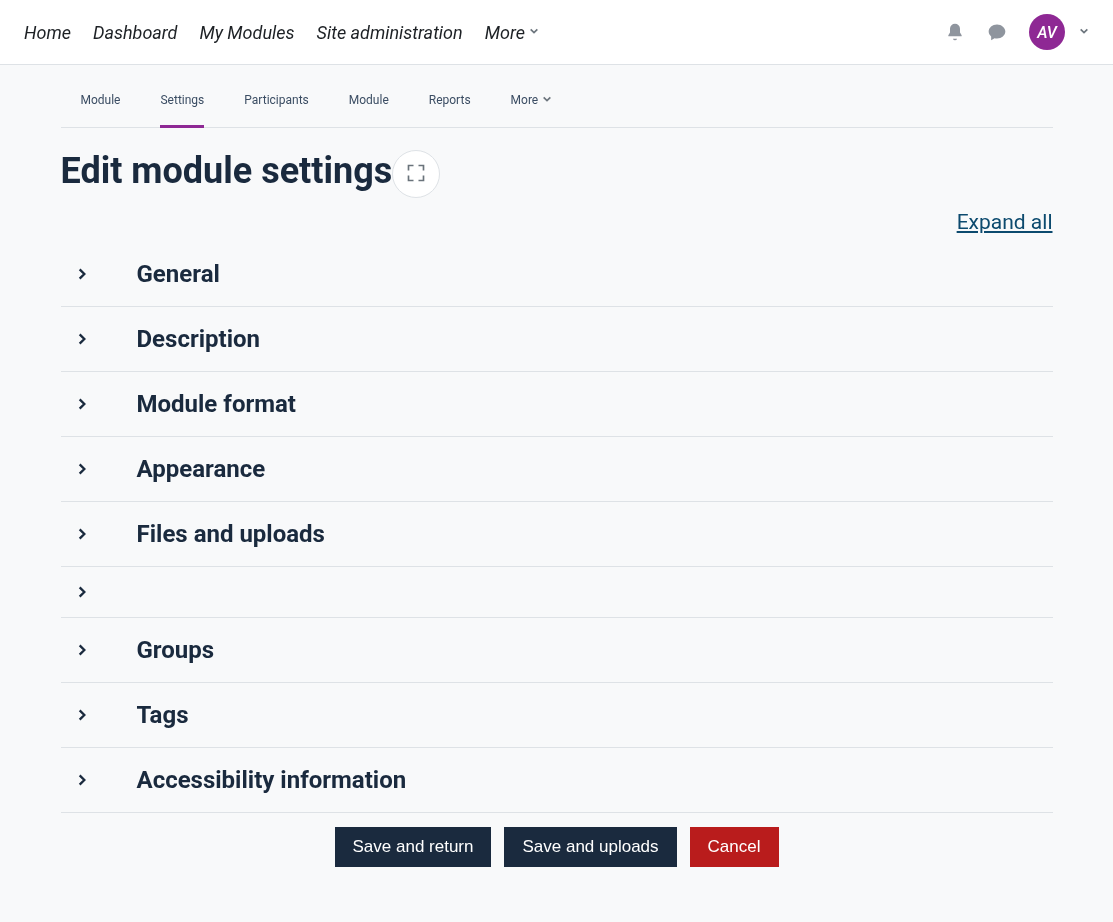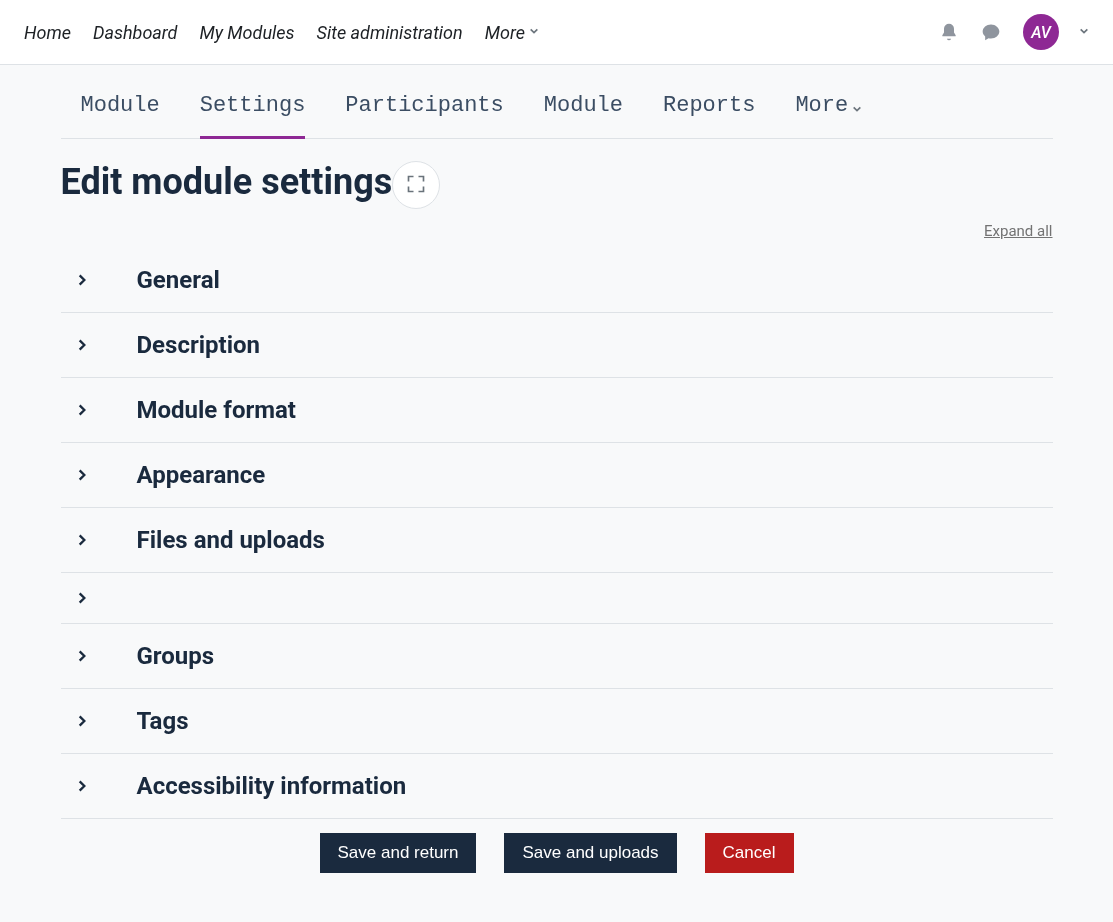--- a/index.html
+++ b/index.html
@@ -44,45 +44,44 @@
       border-radius: 50%;
       background: #8e2894;
       color: #fff;
       display: inline-flex;
       align-items: center;
       justify-content: center;
       font-weight: 500;
       font-size: 16px;
       cursor: pointer;
     }
-    .user-menu { display: inline-flex; align-items: center; gap: 20px; cursor: pointer; }
+    .user-menu { display: inline-flex; align-items: center; gap: 14px; cursor: pointer; }
     .user-caret { color: #6c757d; font-size: 12px; }
     .content-wrap {
       max-width: 1048px;
       margin: 0 auto;
       padding: 0 28px;
     }
     .secondary-nav {
       display: flex;
       gap: 40px;
       padding: 28px 20px 0 20px;
       border-bottom: 1px solid #dee2e6;
     }
     .secondary-nav-item {
-      font-size: 22px;
+      font-size: 12px;
       color: #3b4d63;
       text-decoration: none;
       padding-bottom: 18px;
       cursor: pointer;
       display: inline-flex;
       align-items: flex-end;
       gap: 4px;
       border-bottom: 3px solid transparent;
       margin-bottom: -1px;
-      font-family: Liberation Mono, monospace;
     }
     .secondary-nav-item.active {
       border-bottom-color: #8e2894;
     }
     .secondary-nav-item .caret { font-size: 12px; color: #6c757d; }
     .page-header-row {
       display: flex;
       align-items: flex-start;
       padding: 22px 0 0 0;
     }
@@ -100,22 +99,22 @@
       align-items: center;
       justify-content: center;
       cursor: pointer;
       color: #6a737b;
     }
     .expand-row {
       text-align: right;
       padding: 12px 0 8px 0;
     }
     .expand-all {
-      font-size: 15px;
-      color: #737373;
+      font-size: 21px;
+      color: #0c4a6e;
       text-decoration: underline;
       cursor: pointer;
     }
     .form-sections { }
     .form-section {
       border-bottom: 1px solid #dee2e6;
       padding: 18px 0;
       display: flex;
       align-items: center;
       gap: 20px;
@@ -128,21 +127,21 @@
     }
     .form-section .section-title {
       font-size: 24px;
       font-weight: 700;
       color: #1a2a3e;
       margin-left: 28px;
     }
     .action-row {
       display: flex;
       justify-content: center;
-      gap: 28px;
+      gap: 13px;
       padding: 14px 0 0 0;
     }
     .btn {
       padding: 10px 18px;
       font-size: 17px;
       border: none;
       cursor: pointer;
       font-weight: 400;
       color: #fff;
     }

